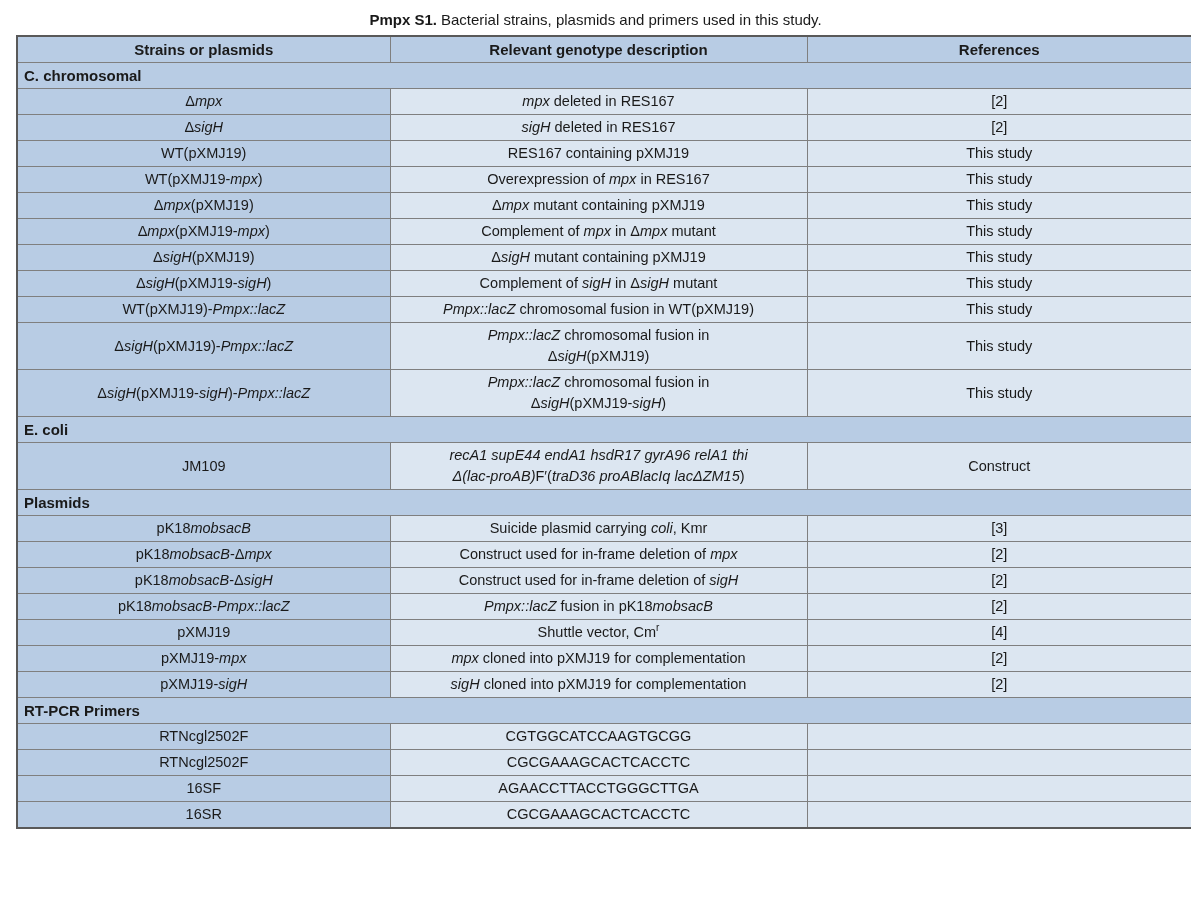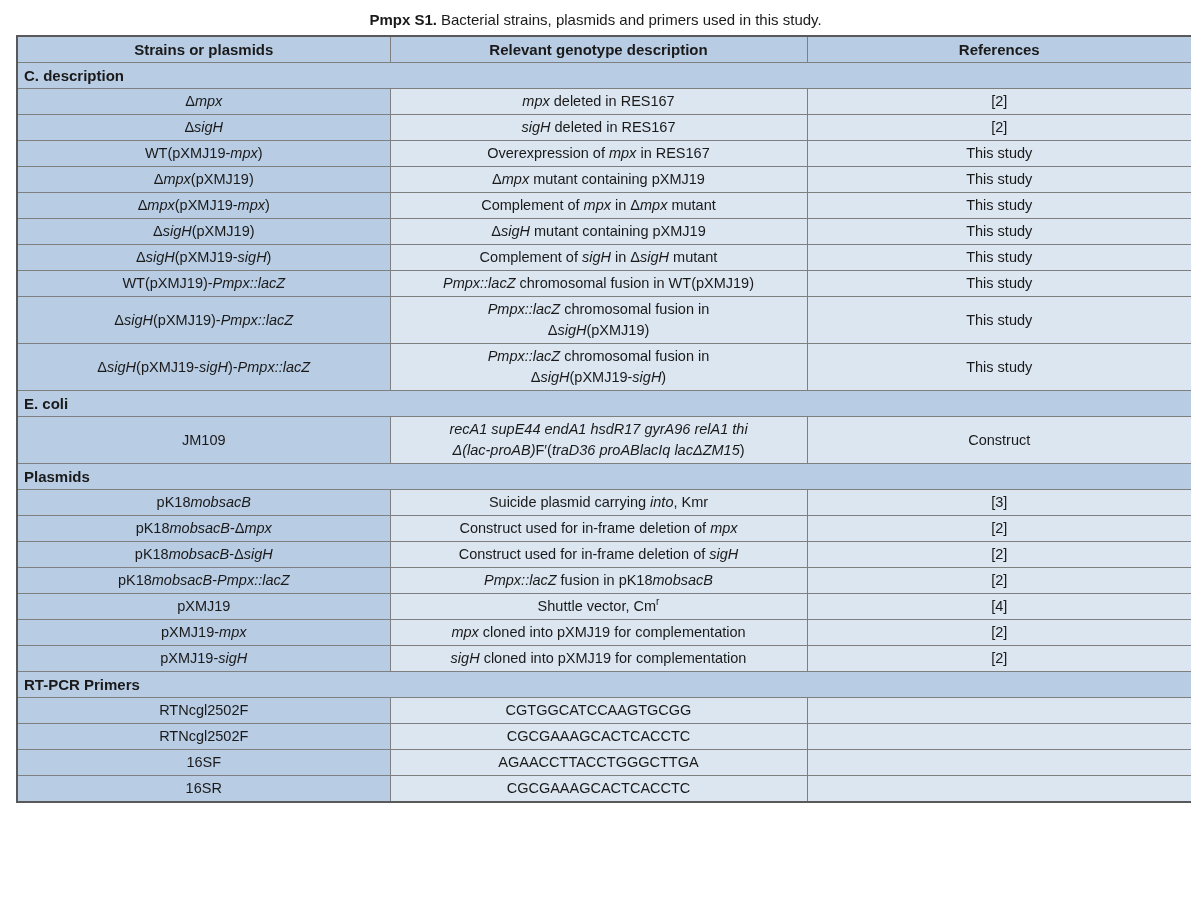--- a/index.html
+++ b/index.html
@@ -79,31 +79,36 @@
     </colgroup>
   <thead>
     <tr>
       <th>Strains or plasmids</th>
       <th>Relevant genotype description</th>
       <th>References</th>
     </tr>
   </thead>
   <tbody id="table-body">
       <tr class="section-row">
-        <td colspan="3">C. description</td>
+        <td colspan="3">C. chromosomal</td>
       </tr>
       <tr>
         <td class="strain">Δ<i>mpx</i></td>
         <td class="desc"><i>mpx</i> deleted in RES167</td>
         <td class="ref">[2]</td>
       </tr>
       <tr>
         <td class="strain">Δ<i>sigH</i></td>
         <td class="desc"><i>sigH</i> deleted in RES167</td>
         <td class="ref">[2]</td>
+      </tr>
+      <tr>
+        <td class="strain">WT(pXMJ19)</td>
+        <td class="desc">RES167 containing pXMJ19</td>
+        <td class="ref">This study</td>
       </tr>
       <tr>
         <td class="strain">WT(pXMJ19-<i>mpx</i>)</td>
         <td class="desc">Overexpression of <i>mpx</i> in RES167</td>
         <td class="ref">This study</td>
       </tr>
       <tr>
         <td class="strain">Δ<i>mpx</i>(pXMJ19)</td>
         <td class="desc">Δ<i>mpx</i> mutant containing pXMJ19</td>
         <td class="ref">This study</td>
@@ -144,21 +149,21 @@
       <tr>
         <td class="strain">JM109</td>
         <td class="desc"><i>recA1 supE44 endA1 hsdR17 gyrA96 relA1 thi</i><br><i>Δ(lac-proAB)</i>F′(<i>traD36 proABlacIq lacΔZM15</i>)</td>
         <td class="ref">Construct</td>
       </tr>
       <tr class="section-row">
         <td colspan="3">Plasmids</td>
       </tr>
       <tr>
         <td class="strain">pK18<i>mobsacB</i></td>
-        <td class="desc">Suicide plasmid carrying <i>into</i>, Kmr</td>
+        <td class="desc">Suicide plasmid carrying <i>coli</i>, Kmr</td>
         <td class="ref">[3]</td>
       </tr>
       <tr>
         <td class="strain">pK18<i>mobsacB</i>-Δ<i>mpx</i></td>
         <td class="desc">Construct used for in-frame deletion of <i>mpx</i></td>
         <td class="ref">[2]</td>
       </tr>
       <tr>
         <td class="strain">pK18<i>mobsacB</i>-Δ<i>sigH</i></td>
         <td class="desc">Construct used for in-frame deletion of <i>sigH</i></td>

